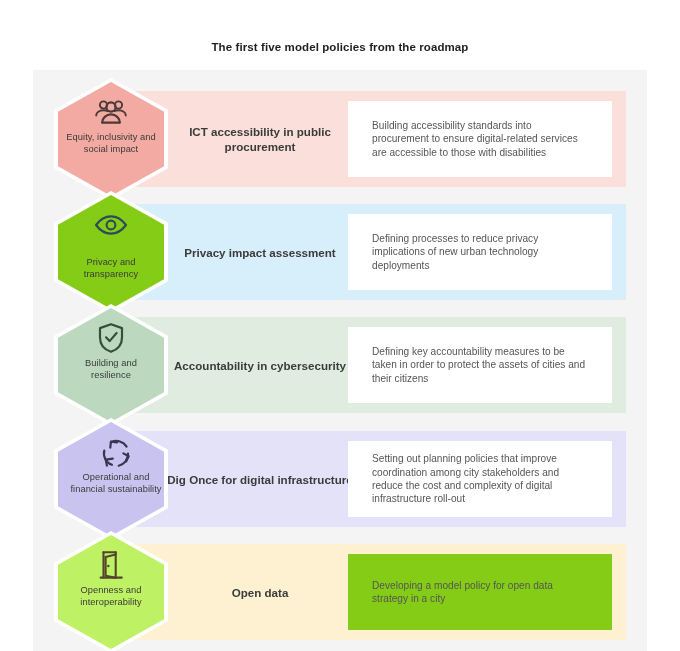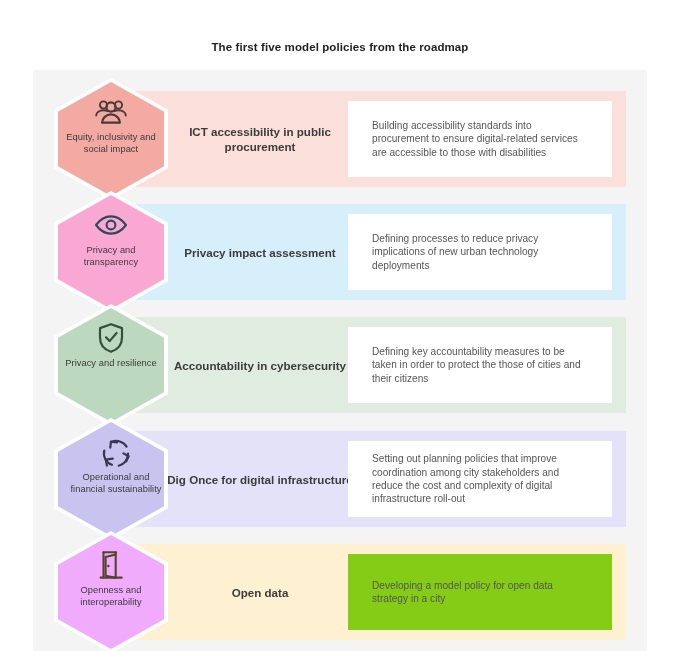--- a/index.html
+++ b/index.html
@@ -171,48 +171,48 @@
       </div>
 
       <div class="row r1">
         <div class="band" style="background: rgb(215, 238, 251);"></div>
         <div class="policy-title">Privacy impact assessment</div>
         <div class="desc-card" style="background: rgb(255, 255, 255);">
           <div class="desc-text">Defining processes to reduce privacy implications of new urban technology deployments</div>
         </div>
         <div class="hexwrap">
           <div class="hexhalo"></div>
-          <div class="hex" style="background: #f9a8d4;">
+          <div class="hex" style="background: #84cc16; gap: 12px;">
             <div class="hexicon" style="color: rgb(46, 74, 88);">
               <svg width="34" height="22" viewBox="0 0 34 22" fill="none">
                 <path d="M2 11c4.6-6.2 9.6-8.6 15-8.6S27.4 4.8 32 11c-4.6 6.2-9.6 8.6-15 8.6S6.6 17.2 2 11Z" stroke="currentColor" stroke-width="2.1" stroke-linejoin="round"></path>
                 <circle cx="17" cy="11" r="4.4" stroke="currentColor" stroke-width="2.1"></circle>
               </svg>
             </div>
             <div class="hexlabel">Privacy and transparency</div>
           </div>
         </div>
       </div>
 
       <div class="row r2">
         <div class="band" style="background: rgb(223, 236, 223);"></div>
         <div class="policy-title">Accountability in cybersecurity</div>
         <div class="desc-card" style="background: rgb(255, 255, 255);">
-          <div class="desc-text">Defining key accountability measures to be taken in order to protect the those of cities and their citizens</div>
+          <div class="desc-text">Defining key accountability measures to be taken in order to protect the assets of cities and their citizens</div>
         </div>
         <div class="hexwrap">
           <div class="hexhalo"></div>
           <div class="hex" style="background: rgb(188, 217, 191);">
             <div class="hexicon" style="color: rgb(53, 80, 58);">
               <svg width="28" height="32" viewBox="0 0 28 32" fill="none">
                 <path d="M14 2.2 25 6.1v9.3c0 7.1-4.5 12.1-11 14.4-6.5-2.3-11-7.3-11-14.4V6.1L14 2.2Z" stroke="currentColor" stroke-width="2.2" stroke-linejoin="round"></path>
                 <path d="M9 15.3l3.6 3.8L19.6 11" stroke="currentColor" stroke-width="2.2" stroke-linecap="round" stroke-linejoin="round"></path>
               </svg>
             </div>
-            <div class="hexlabel">Privacy and resilience</div>
+            <div class="hexlabel">Building and resilience</div>
           </div>
         </div>
       </div>
 
       <div class="row r3">
         <div class="band" style="background: rgb(228, 226, 248);"></div>
         <div class="policy-title">Dig Once for digital infrastructure</div>
         <div class="desc-card" style="background: rgb(255, 255, 255);">
           <div class="desc-text">Setting out planning policies that improve coordination among city stakeholders and reduce the cost and complexity of digital infrastructure roll-out</div>
         </div>
@@ -237,21 +237,21 @@
       </div>
 
       <div class="row r4">
         <div class="band" style="background: rgb(253, 241, 210);"></div>
         <div class="policy-title">Open data</div>
         <div class="desc-card" style="background: #84cc16;">
           <div class="desc-text">Developing a model policy for open data strategy in a city</div>
         </div>
         <div class="hexwrap">
           <div class="hexhalo"></div>
-          <div class="hex" style="background: #f0abfc;">
+          <div class="hex" style="background: #bef264;">
             <div class="hexicon" style="color: rgb(84, 69, 42);">
               <svg width="28" height="32" viewBox="0 0 28 32" fill="none">
                 <g stroke="currentColor" stroke-width="2.1" stroke-linecap="round" stroke-linejoin="round">
                   <path d="M6.5 3.2h12.2"></path>
                   <path d="M18.7 3.2v25.2"></path>
                   <path d="M6.5 3.2v25.2"></path>
                   <path d="M18.7 5.4 8.6 8.1v18.6l10.1 2.2"></path>
                   <path d="M3.6 28.6h21.2"></path>
                 </g>
                 <circle cx="11.4" cy="17" r="1.25" fill="currentColor"></circle>

